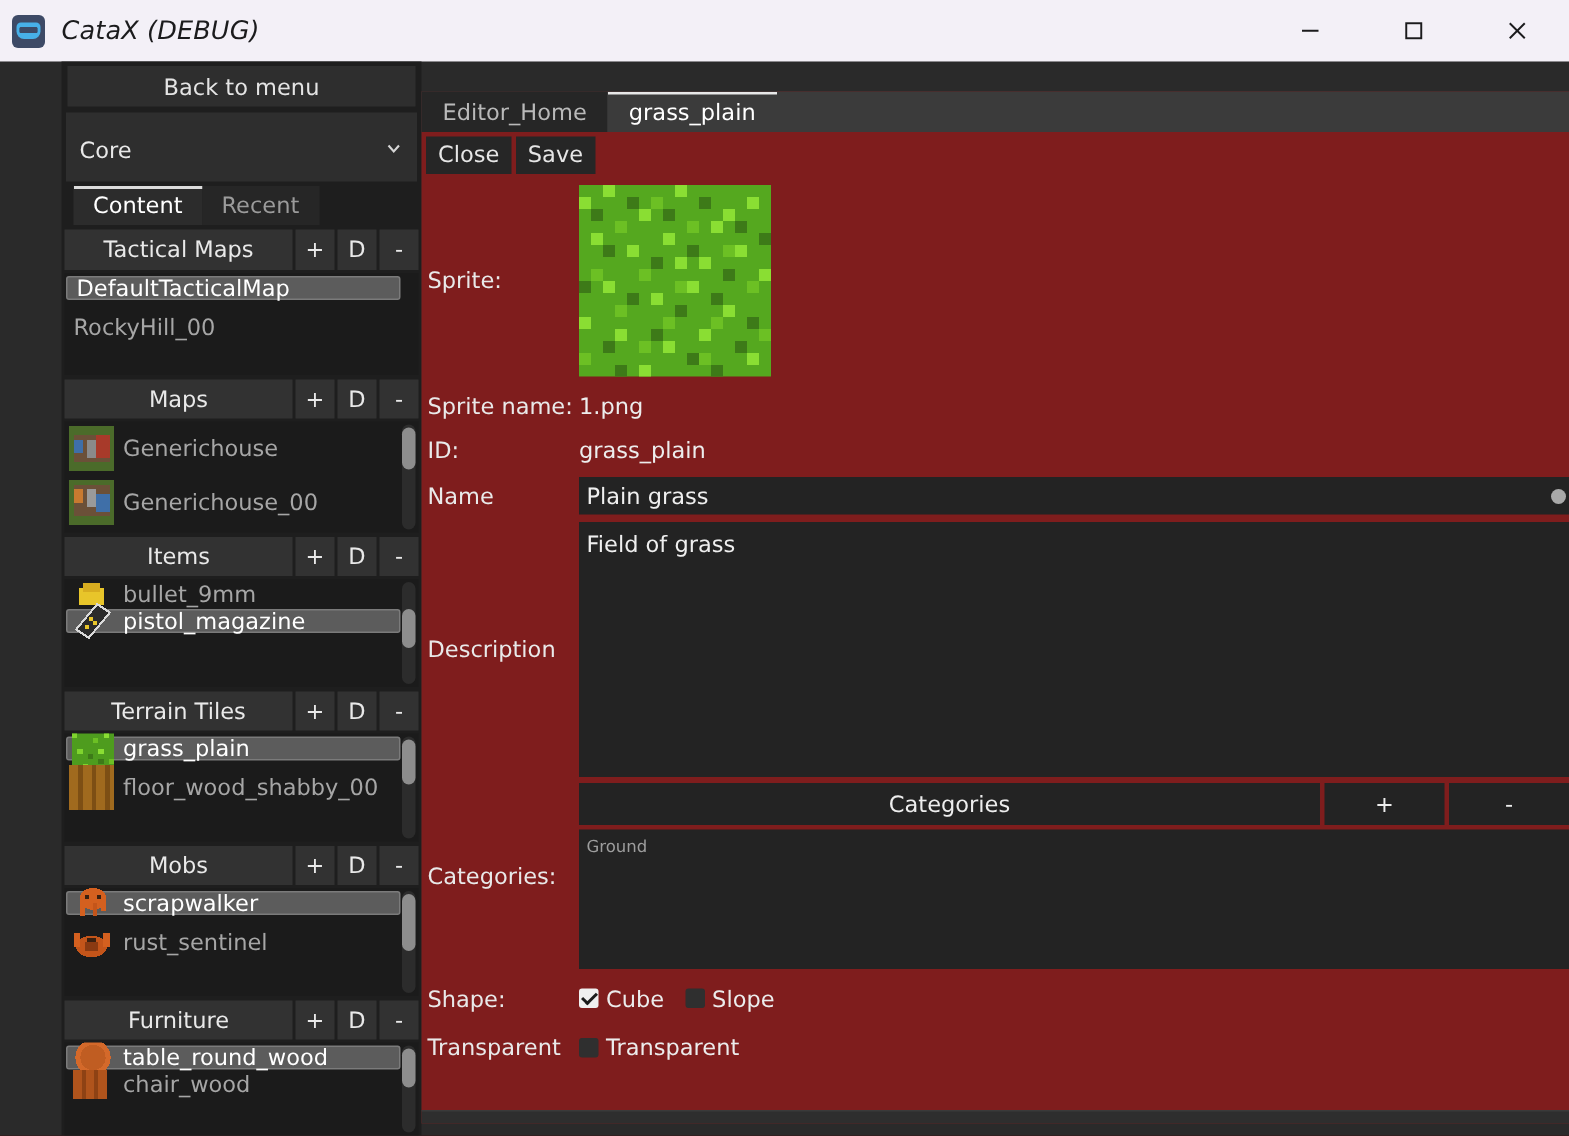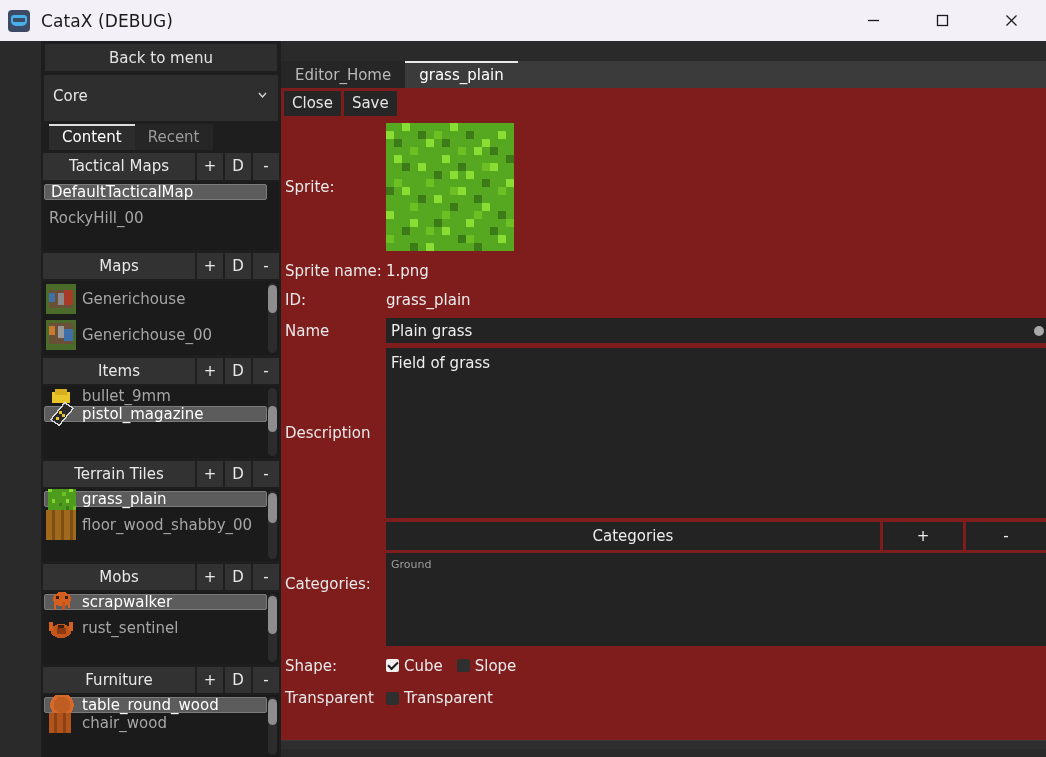--- a/index.html
+++ b/index.html
@@ -31,20 +31,21 @@
     content: ""; position: absolute;
     left: 5px; top: 8px; width: 12px; height: 4px;
     background: #3d4a66;
     box-shadow: inset 0 0 0 1px #3d4a66;
     border-radius: 1px;
   }
   .app-title {
     margin-left: 11px; font-size: 17px; color: #1b1b1d;
     font-family: "DejaVu Sans", sans-serif;
     letter-spacing: .1px;
+    font-style: italic;
   }
   .wincontrols { margin-left: auto; display: flex; height: 41px; }
   .wc {
     width: 69px; height: 41px;
     display: flex; align-items: center; justify-content: center;
     color: #1b1b1d;
   }
   .wc svg { display: block; }
 
   
@@ -60,21 +61,21 @@
   }
   .back-btn {
     height: 29px; margin: 3px 4px 2px 4px;
     background: #2e2e2e;
     display: flex; align-items: center; justify-content: center;
     color: #e4e4e4; font-size: 15px;
   }
   .mod-select {
     height: 48px; margin: 2px 3px 1px 3px;
     background: #2e2e2e;
-    display: flex; align-items: flex-start;
+    display: flex; align-items: flex-end;
     color: #e8e8e8; font-size: 15px;
     padding: 12px 9px; position: relative;
   }
   .mod-select .chev { margin-left: auto; }
   .tabs-row { display: flex; height: 26px; margin: 2px 0 0 8px; }
   .stab {
     padding: 0 13px; height: 26px;
     display: flex; align-items: center;
     font-size: 15px; color: #9b9b9b;
     background: #262626;

